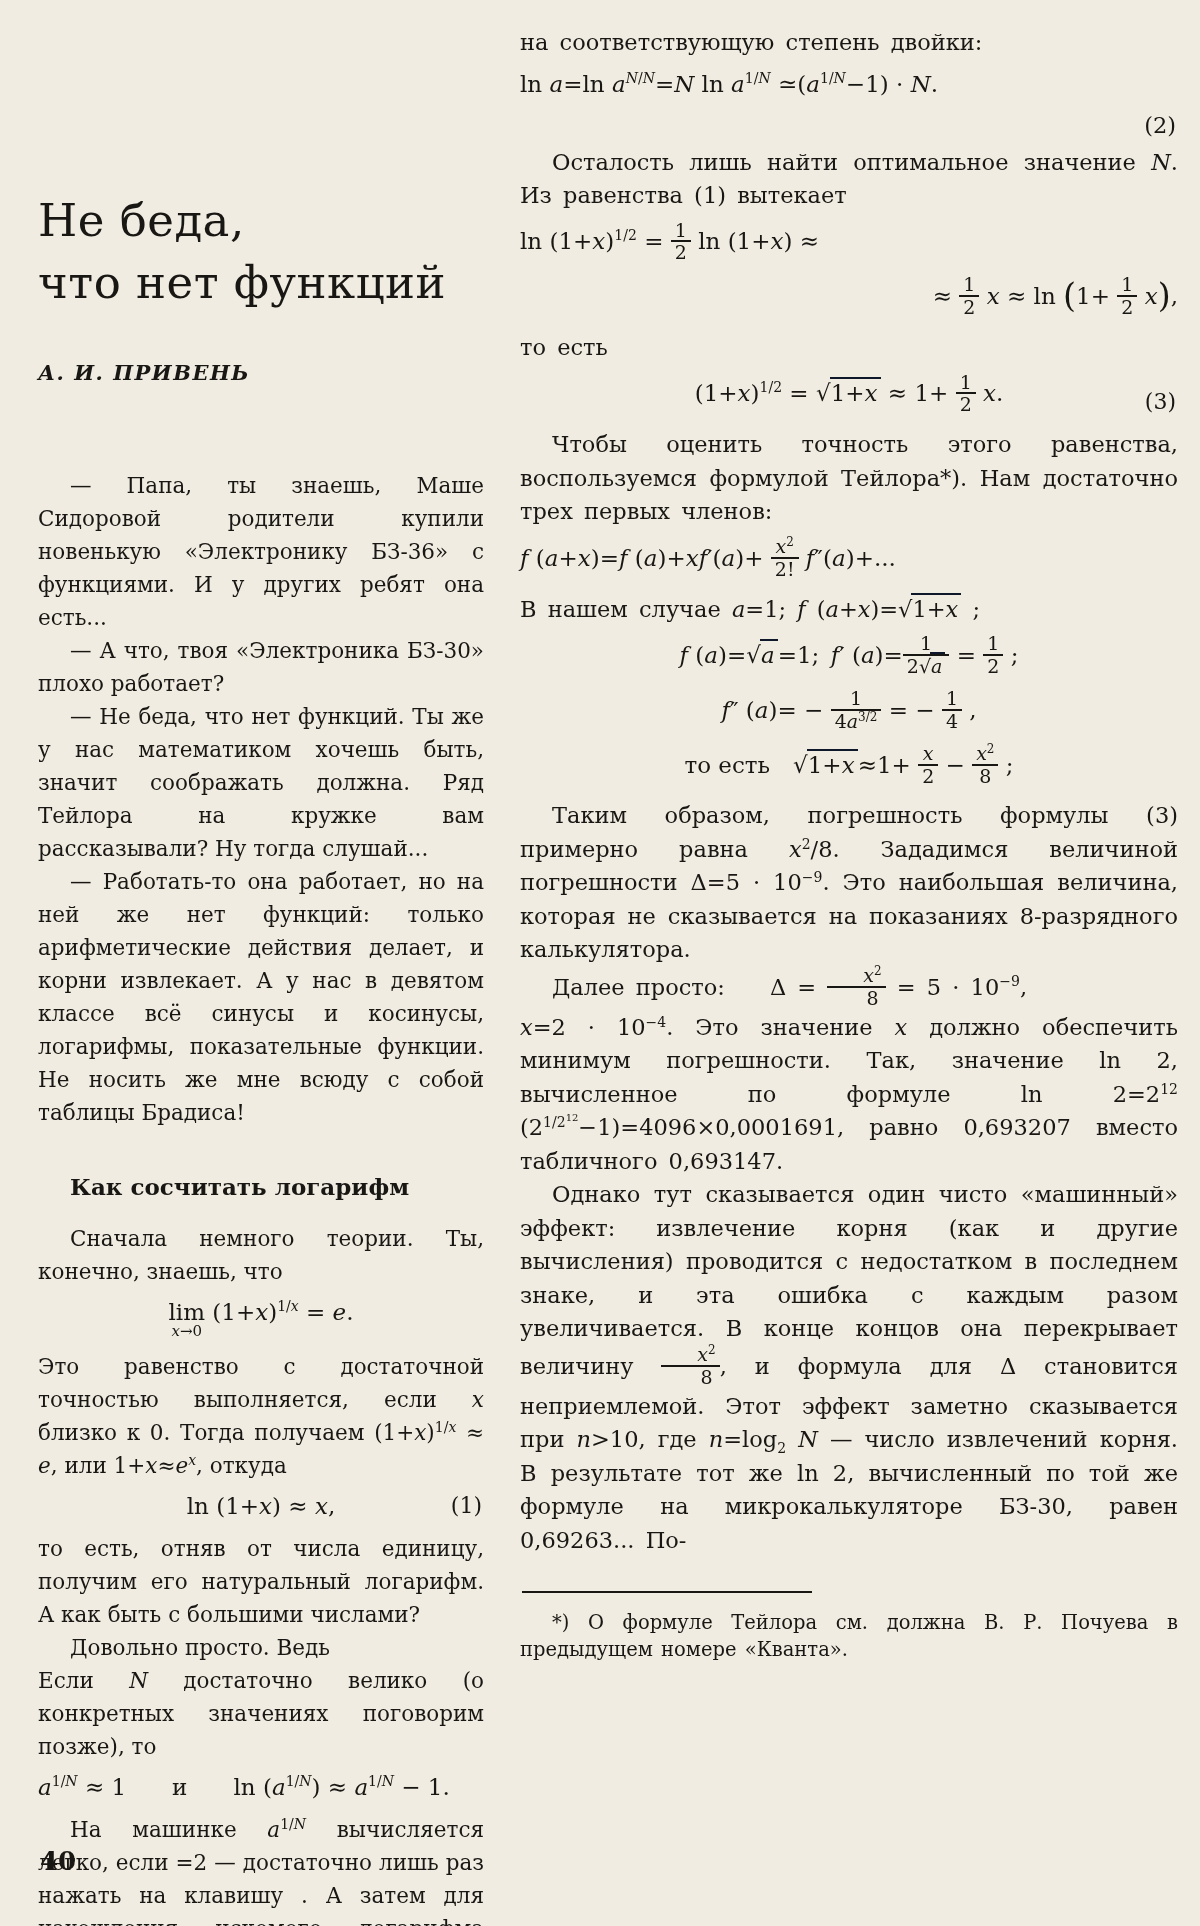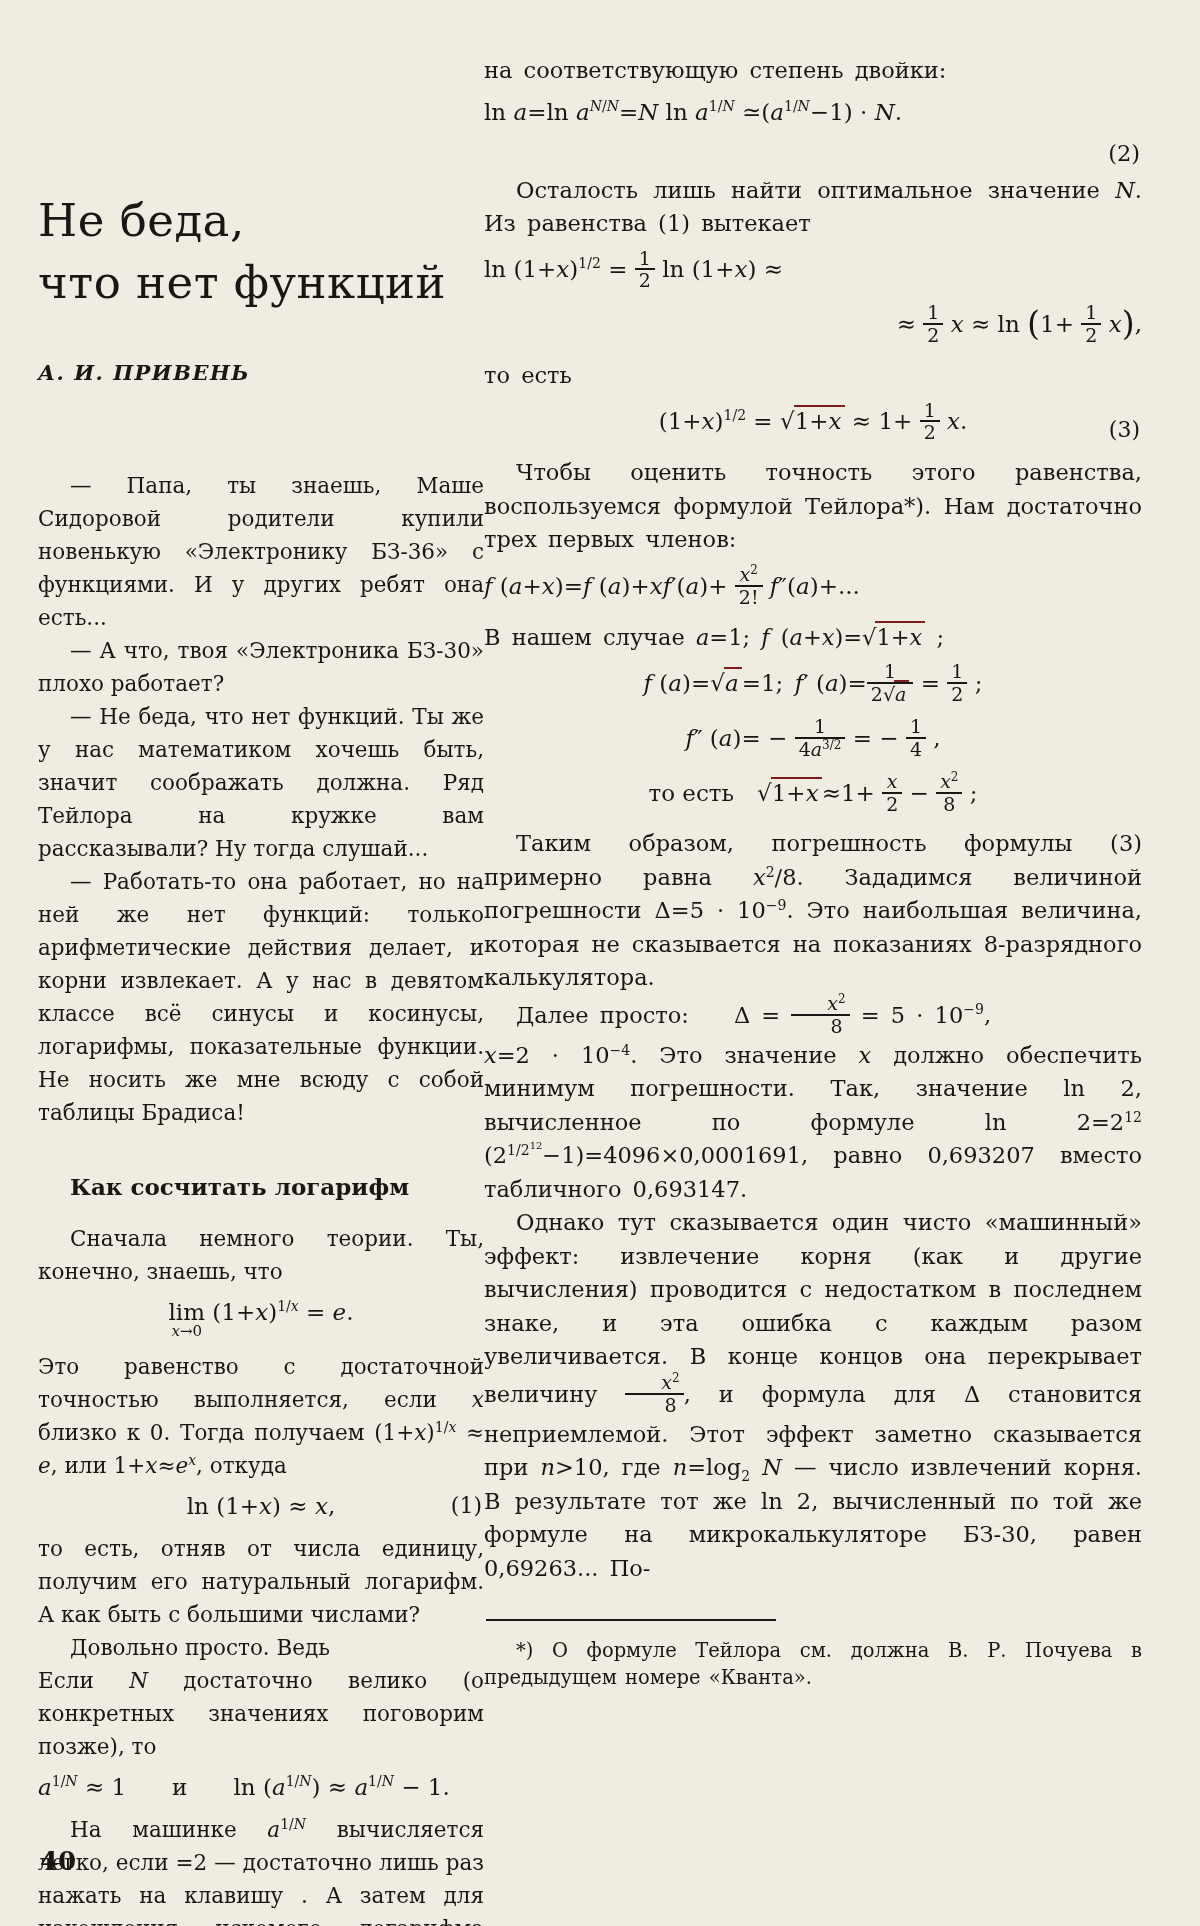--- a/index.html
+++ b/index.html
@@ -5,21 +5,21 @@
   html,body{margin:0;padding:0;background:#888;}
   .page{
     position:relative;
     width:1200px;height:1926px;
     background:#f0ece1;
     font-family:"DejaVu Serif","Liberation Serif",serif;
     color:#191714;
     overflow:hidden;
   }
   .col-left{position:absolute;left:38px;top:0;width:446px;}
-  .col-right{position:absolute;left:484px;top:26px;width:658px;margin-top:28px;}
+  .col-right{position:absolute;left:520px;top:26px;width:658px;}
 
   .title{font-weight:normal;font-size:45px;line-height:62px;padding-top:190px;letter-spacing:.5px;}
   .title span{display:block;}
   .author{margin-top:46px;font-style:italic;font-size:21px;letter-spacing:1.5px;font-weight:bold;}
 
   .body p{font-size:21.5px;line-height:33px;text-align:justify;margin:0;}
   .col-right .body p{font-size:22.5px;line-height:33.5px;word-spacing:4px;}
   p.ind{text-indent:32px;}
   p.first{margin-top:84px;}
 
@@ -33,21 +33,21 @@
 
   sup{font-size:14px;line-height:0;}
   sup sup{font-size:10px;}
   sub{font-size:14px;line-height:0;}
 
   .frac{display:inline-block;vertical-align:middle;text-align:center;line-height:1.1;position:relative;top:-2px;}
   .frac .num{display:block;border-bottom:2px solid #191714;padding:0 4px;font-size:19px;}
   .frac .den{display:block;padding:0 4px;font-size:19px;}
   .frac sup{font-size:12px;}
 
-  .ov{border-top:2px solid #7f1d1d;padding:1px 3px 0 1px;margin-left:-1px;}
+  .ov{border-top:2px solid #0f172a;padding:1px 3px 0 1px;margin-left:-1px;}
   .bigp{font-size:1.45em;vertical-align:-3px;font-weight:normal;}
 
   .lim{display:inline-block;text-align:center;vertical-align:-16px;}
   .limtop{display:block;line-height:24px;}
   .limsub{display:block;font-size:15px;line-height:15px;}
 
   .fnrule{width:290px;border-top:2.5px solid #191714;margin:34px 0 16px 2px;}
   .footnote{font-size:19.5px !important;line-height:27px !important;word-spacing:2px !important;}
 
   .pagenum{position:absolute;left:40px;top:1846px;font-weight:bold;font-size:26px;}

